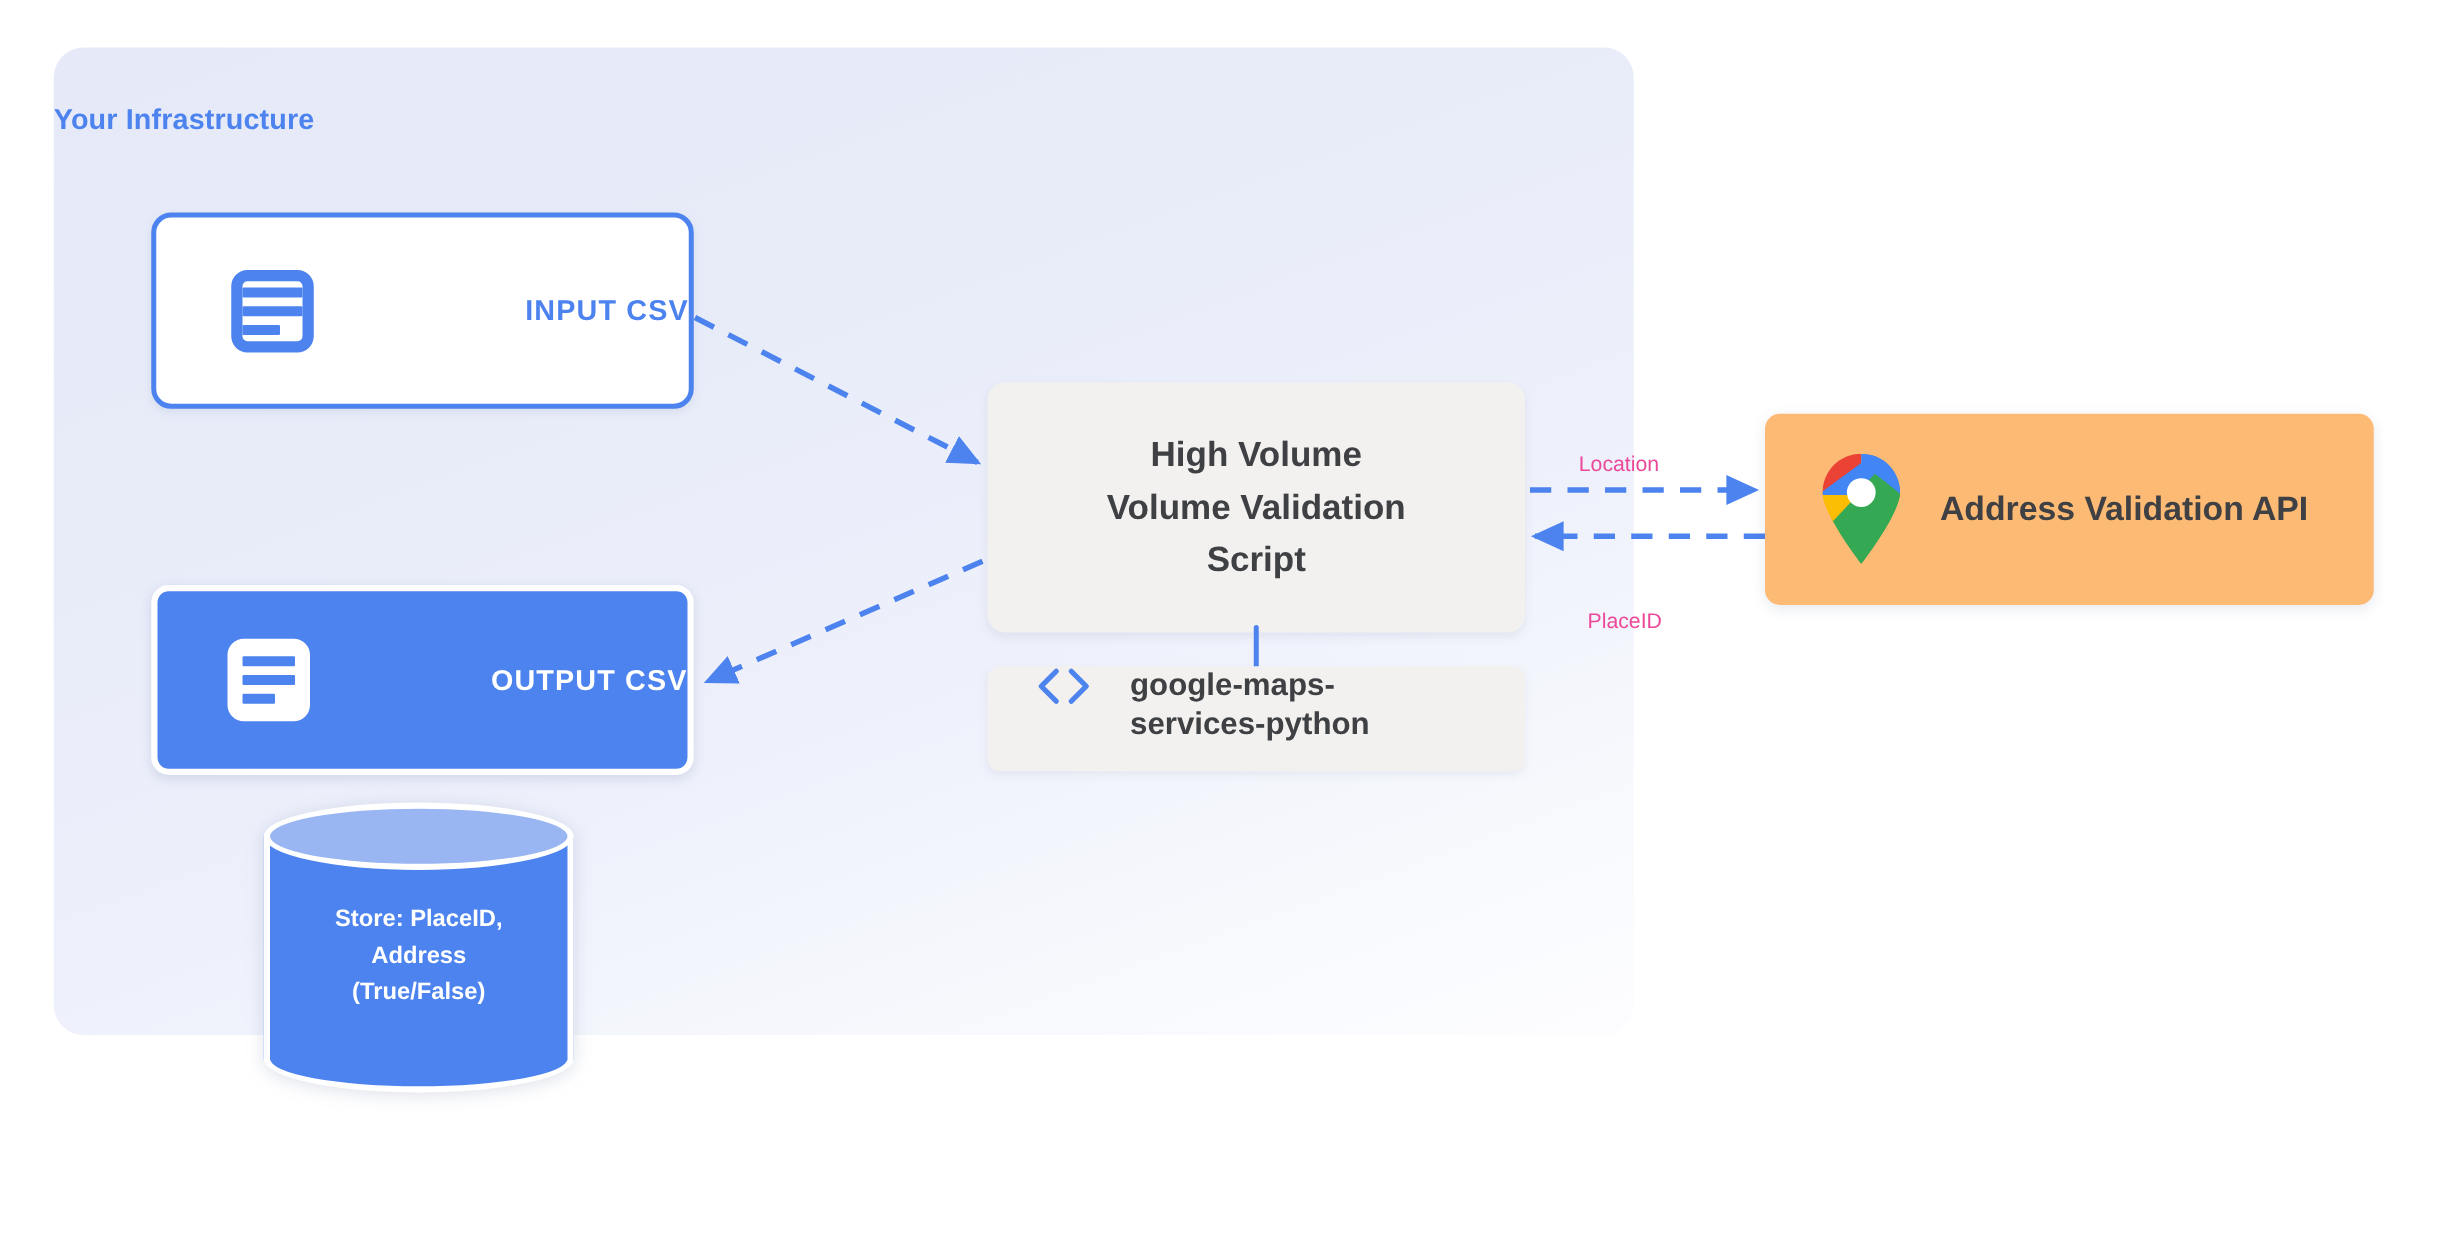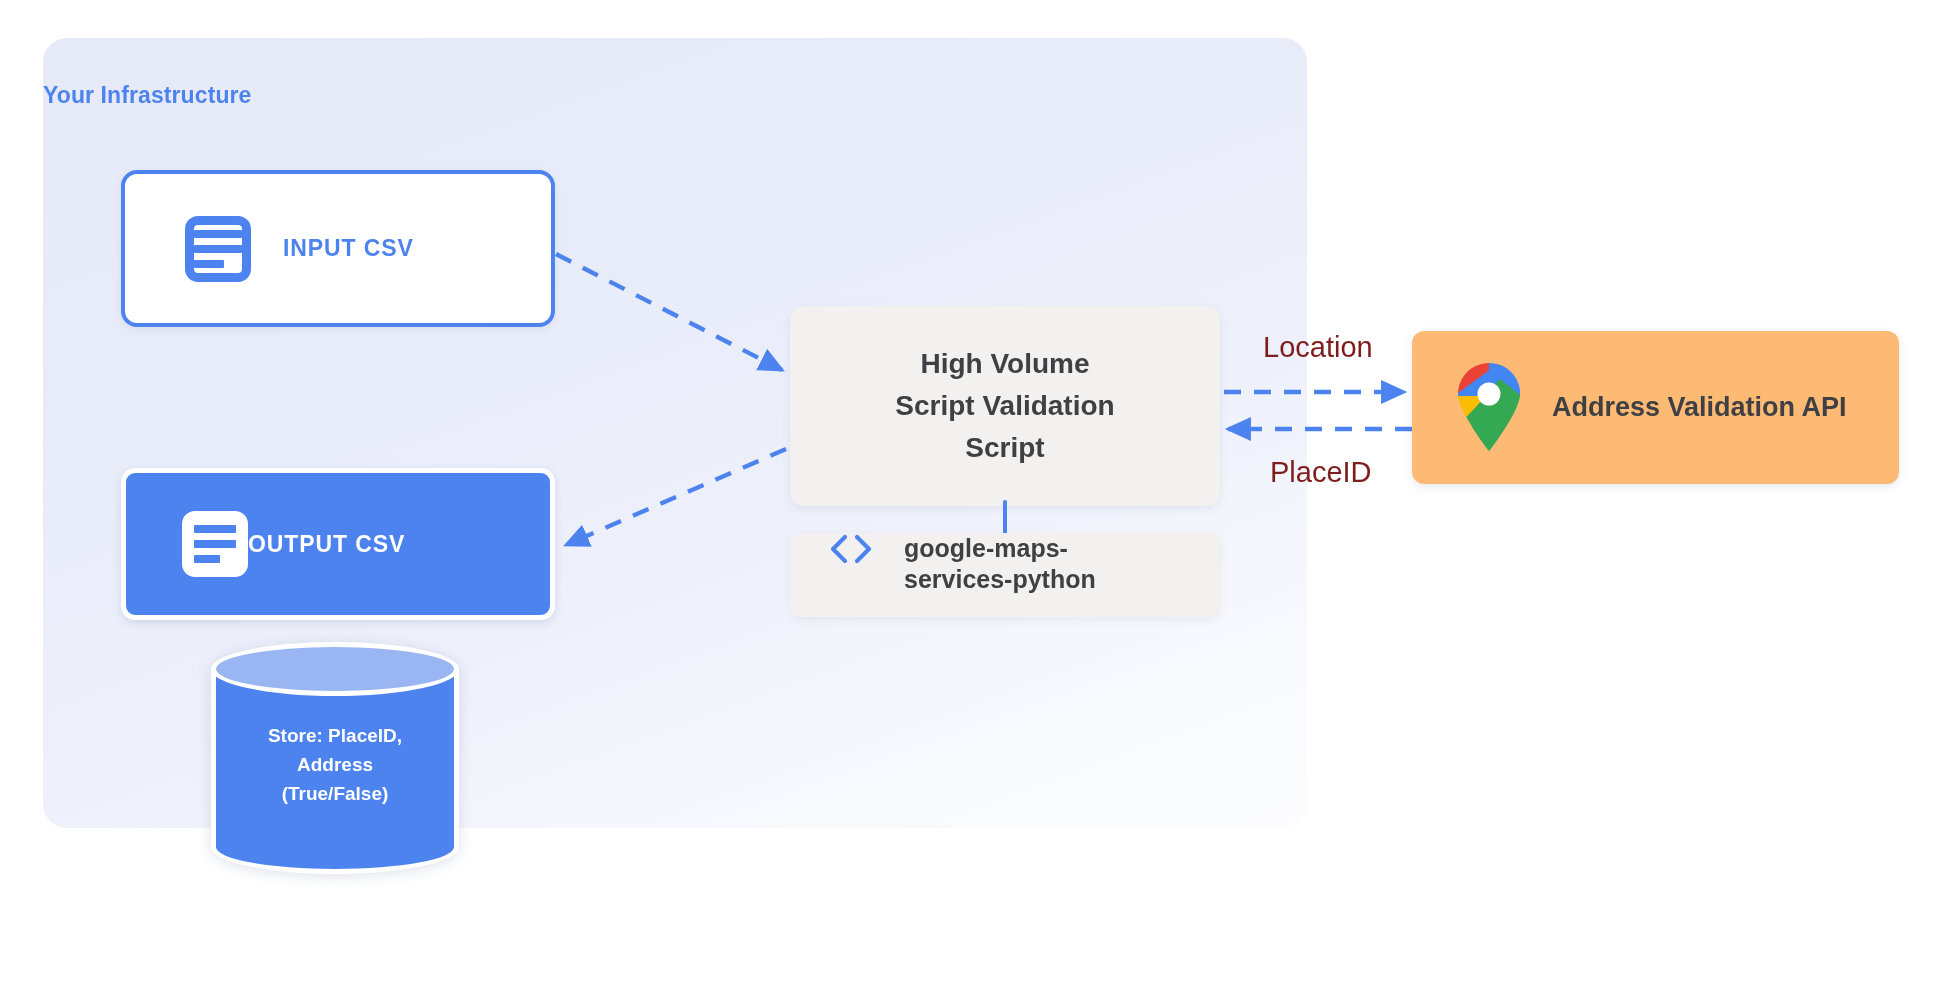--- a/index.html
+++ b/index.html
@@ -44,20 +44,21 @@
     color: #4d83ee;
     letter-spacing: 0.1px;
   }
 
   
   .node {
     position: absolute;
     box-sizing: border-box;
     display: flex;
     align-items: center;
+    justify-content: space-between;
   }
 
   .input-csv {
     left: 121px;
     top: 170px;
     width: 434px;
     height: 157px;
     background: #ffffff;
     border: 4px solid #4d83ee;
     border-radius: 16px;
@@ -250,24 +251,25 @@
     color: #ffffff;
     font-size: 19px;
     font-weight: 700;
     line-height: 1.52;
     z-index: 4;
   }
 
   
   .edge-label {
     position: absolute;
-    font-size: 29px;
-    color: #7f1d1d;
+    font-size: 17px;
+    color: #ec4899;
     font-weight: 400;
     white-space: nowrap;
+    margin-top: 31px;
   }
   .label-location { left: 1263px; top: 331px; }
   .label-placeid  { left: 1270px; top: 456px; }
 
   
   #edges {
     position: absolute;
     left: 0; top: 0;
     width: 1954px;
     height: 988px;
@@ -323,21 +325,21 @@
     <div class="db-top"></div>
     <div class="db-text">
       <div>Store: PlaceID,</div>
       <div>Address</div>
       <div>(True/False)</div>
     </div>
   </div>
 
   <div class="script-box">
     <div class="line">High Volume</div>
-    <div class="line">Script Validation</div>
+    <div class="line">Volume Validation</div>
     <div class="line">Script</div>
   </div>
 
   <div class="script-lib-connector"></div>
 
   <div class="lib-box">
     <div class="code-icon">
       <svg width="46" height="32" viewBox="0 0 46 32" aria-hidden="true">
         <path d="M17 4 L5 16 L17 28" fill="none" stroke="#4d83ee" stroke-width="4.2" stroke-linecap="round" stroke-linejoin="round"></path>
         <path d="M29 4 L41 16 L29 28" fill="none" stroke="#4d83ee" stroke-width="4.2" stroke-linecap="round" stroke-linejoin="round"></path>

